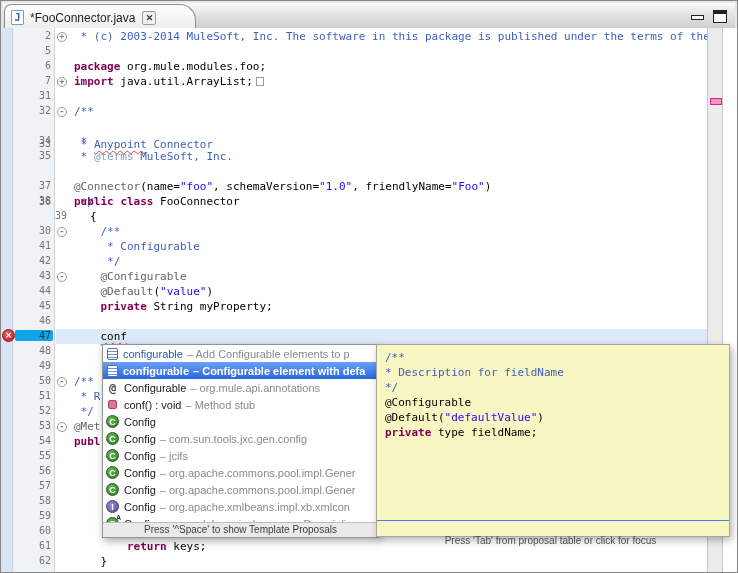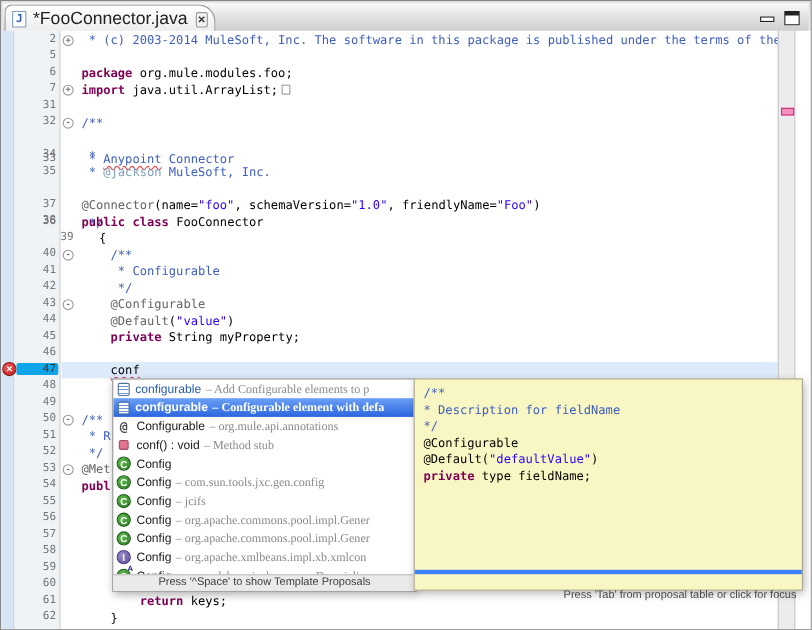--- a/index.html
+++ b/index.html
@@ -11,21 +11,21 @@
   .tabbar{position:absolute;left:2px;top:2px;right:2px;height:27px;
           background:linear-gradient(180deg,#fafafa 0%,#e3e3e3 45%,#cdcdcd 100%);
           border-bottom:1px solid #9b9b9b;}
   .tab{position:absolute;left:1px;top:1px;width:192px;height:26px;
        background:linear-gradient(180deg,#ffffff,#ececec);
        border:1px solid #8e8e8e;border-bottom:none;
        border-radius:7px 16px 0 0;display:flex;align-items:center;padding:0 6px;}
   .jicon{width:13px;height:15px;background:#fff;border:1px solid #7f9db9;border-radius:1px;
          color:#2b5fb4;font:bold 10px "DejaVu Sans Mono",monospace;
          display:flex;align-items:center;justify-content:center;flex:none;}
-  .tabtitle{margin:0 7px 0 6px;font-size:16px;color:#222;white-space:nowrap;}
+  .tabtitle{margin:0 7px 0 6px;font-size:12px;color:#222;white-space:nowrap;}
   .closebox{width:14px;height:14px;border:1px solid #9a9a9a;border-radius:2px;background:#f2f2f2;
             display:flex;align-items:center;justify-content:center;
             font:bold 9px "Liberation Sans",sans-serif;color:#333;}
   .winctl{position:absolute;top:7px;display:flex;gap:9px;right:8px;}
   .minicon{width:13px;height:5px;border:1px solid #222;background:#fff;margin-top:5px;}
   .maxicon{width:14px;height:13px;border:1px solid #222;border-top:4px solid #222;background:#fff;}
   
   .content{position:absolute;left:0;right:0;top:27px;bottom:0;background:#fff;overflow:hidden;}
   .annoruler{position:absolute;left:0;top:0;bottom:0;width:12px;background:#d7e5f4;
              border-right:1px solid #c2d4e6;}
@@ -59,21 +59,21 @@
   .c-errtxt{color:#000;text-decoration:underline wavy #d6356b;
             text-decoration-thickness:1px;text-underline-offset:2px;}
   
   .cpopup{position:absolute;left:101px;top:316px;width:277px;height:194px;background:#fff;
           border:1px solid #939393;box-shadow:2px 3px 8px rgba(0,0,0,.35);z-index:5;}
   .citems{position:absolute;left:0;right:0;top:0;bottom:15px;overflow:hidden;}
   .citem{height:17px;display:flex;align-items:center;padding-left:3px;
          font-size:11px;white-space:nowrap;}
   .citem .nm{color:#1a1a1a;margin-right:4px;}
   .citem.tpl .nm{color:#2a5db0;}
-  .citem .ds{color:#8a8a8a;font-family:Liberation Serif, serif;}
+  .citem .ds{color:#8a8a8a;}
   .citem.sel{background:linear-gradient(180deg,#6ba1f7,#2b65dd);font-weight:bold;}
   .citem.sel .nm,.citem.sel .ds{color:#fff;}
   .cstatus{position:absolute;left:0;right:0;bottom:0;height:15px;background:#eaeaea;
            border-top:1px solid #bdbdbd;text-align:center;font-size:10px;color:#3c3c3c;
            line-height:14px;}
   .ic{width:13px;height:13px;flex:none;margin-right:5px;position:relative;
       display:flex;align-items:center;justify-content:center;
       font:bold 9px "Liberation Sans",sans-serif;}
   .ic-template{width:11px;height:12px;margin-left:1px;border:1px solid #50729f;border-radius:2px;
                background:repeating-linear-gradient(180deg,#ffffff 0 2px,#6f94cc 2px 3px);}
@@ -84,22 +84,22 @@
              background:radial-gradient(circle at 35% 30%,#5cb94c,#2e7d24);}
   .ic-interface{border-radius:50%;color:#fff;border:1px solid #473880;
              background:radial-gradient(circle at 35% 30%,#9a8ac9,#5e4d99);}
   .badgeA{position:absolute;top:-4px;right:-3px;color:#1f1f8f;
           font:bold 7px "Liberation Sans",sans-serif;text-shadow:0 0 2px #fff;}
   
   .ypopup{position:absolute;left:375px;top:316px;width:354px;height:193px;background:#f8f6c2;
           border:1px solid #a8a690;box-shadow:2px 3px 8px rgba(0,0,0,.3);z-index:6;}
   .ycode{position:absolute;left:8px;top:5px;right:2px;bottom:18px;margin:0;overflow:hidden;
          font:11px/15px "DejaVu Sans Mono",monospace;white-space:pre;}
-  .yfooter{position:absolute;left:0;right:0;bottom:0;height:16px;border-top:4px solid #3b82f6;
-           font-size:10px;color:#4a4a4a;text-align:right;padding:14px 5px 0 0;}
+  .yfooter{position:absolute;left:0;right:0;bottom:0;height:16px;border-top:1px solid #3b82f6;
+           font-size:10px;color:#4a4a4a;text-align:center;padding:14px 5px 0 0;}
 </style>
 </head>
 <body>
 
 <div id="stage">
   <div class="tabbar">
     <div class="tab">
       <span class="jicon">J</span>
       <span class="tabtitle">*FooConnector.java</span>
       <span class="closebox">
@@ -146,40 +146,40 @@
         <div class="row" style="top: 97px; margin-top: 12px;">
           <span class="ln">33</span>
           <pre class="code"><span class="c-jdoc"> * </span><span class="c-spell">Anypoint</span><span class="c-jdoc"> Connector</span></pre>
         </div>
         <div class="row" style="top: 106px;">
           <span class="ln">34</span>
           <pre class="code"><span class="c-jdoc"> *</span></pre>
         </div>
         <div class="row" style="top: 121px;">
           <span class="ln">35</span>
-          <pre class="code"><span class="c-jdoc"> * </span><span class="c-jtag">@jackson</span><span class="c-jdoc"> MuleSoft, Inc.</span></pre>
+          <pre class="code"><span class="c-jdoc"> * </span><span class="c-jtag">@terms</span><span class="c-jdoc"> MuleSoft, Inc.</span></pre>
         </div>
         <div class="row" style="top: 136px; margin-top: 31px;">
           <span class="ln">36</span>
           <pre class="code"><span class="c-jdoc"> */</span></pre>
         </div>
         <div class="row" style="top: 151px;">
           <span class="ln">37</span>
           <pre class="code"><span class="c-ann">@Connector</span><span class="c-plain">(name=</span><span class="c-str">"foo"</span><span class="c-plain">, schemaVersion=</span><span class="c-str">"1.0"</span><span class="c-plain">, friendlyName=</span><span class="c-str">"Foo"</span><span class="c-plain">)</span></pre>
         </div>
         <div class="row" style="top: 166px;">
           <span class="ln">38</span>
           <pre class="code"><span class="c-kw">public</span><span class="c-plain"> </span><span class="c-kw">class</span><span class="c-plain"> FooConnector</span></pre>
         </div>
         <div class="row" style="top: 181px; margin-left: 16px;">
           <span class="ln">39</span>
           <pre class="code"><span class="c-plain">{</span></pre>
         </div>
         <div class="row" style="top: 196px;">
-          <span class="ln">40</span>
+          <span class="ln">30</span>
           <span class="fold">-</span>
           <pre class="code"><span class="c-plain">    </span><span class="c-jdoc">/**</span></pre>
         </div>
         <div class="row" style="top: 211px;">
           <span class="ln">41</span>
           <pre class="code"><span class="c-jdoc">     * Configurable</span></pre>
         </div>
         <div class="row" style="top: 226px;">
           <span class="ln">42</span>
           <pre class="code"><span class="c-jdoc">     */</span></pre>

